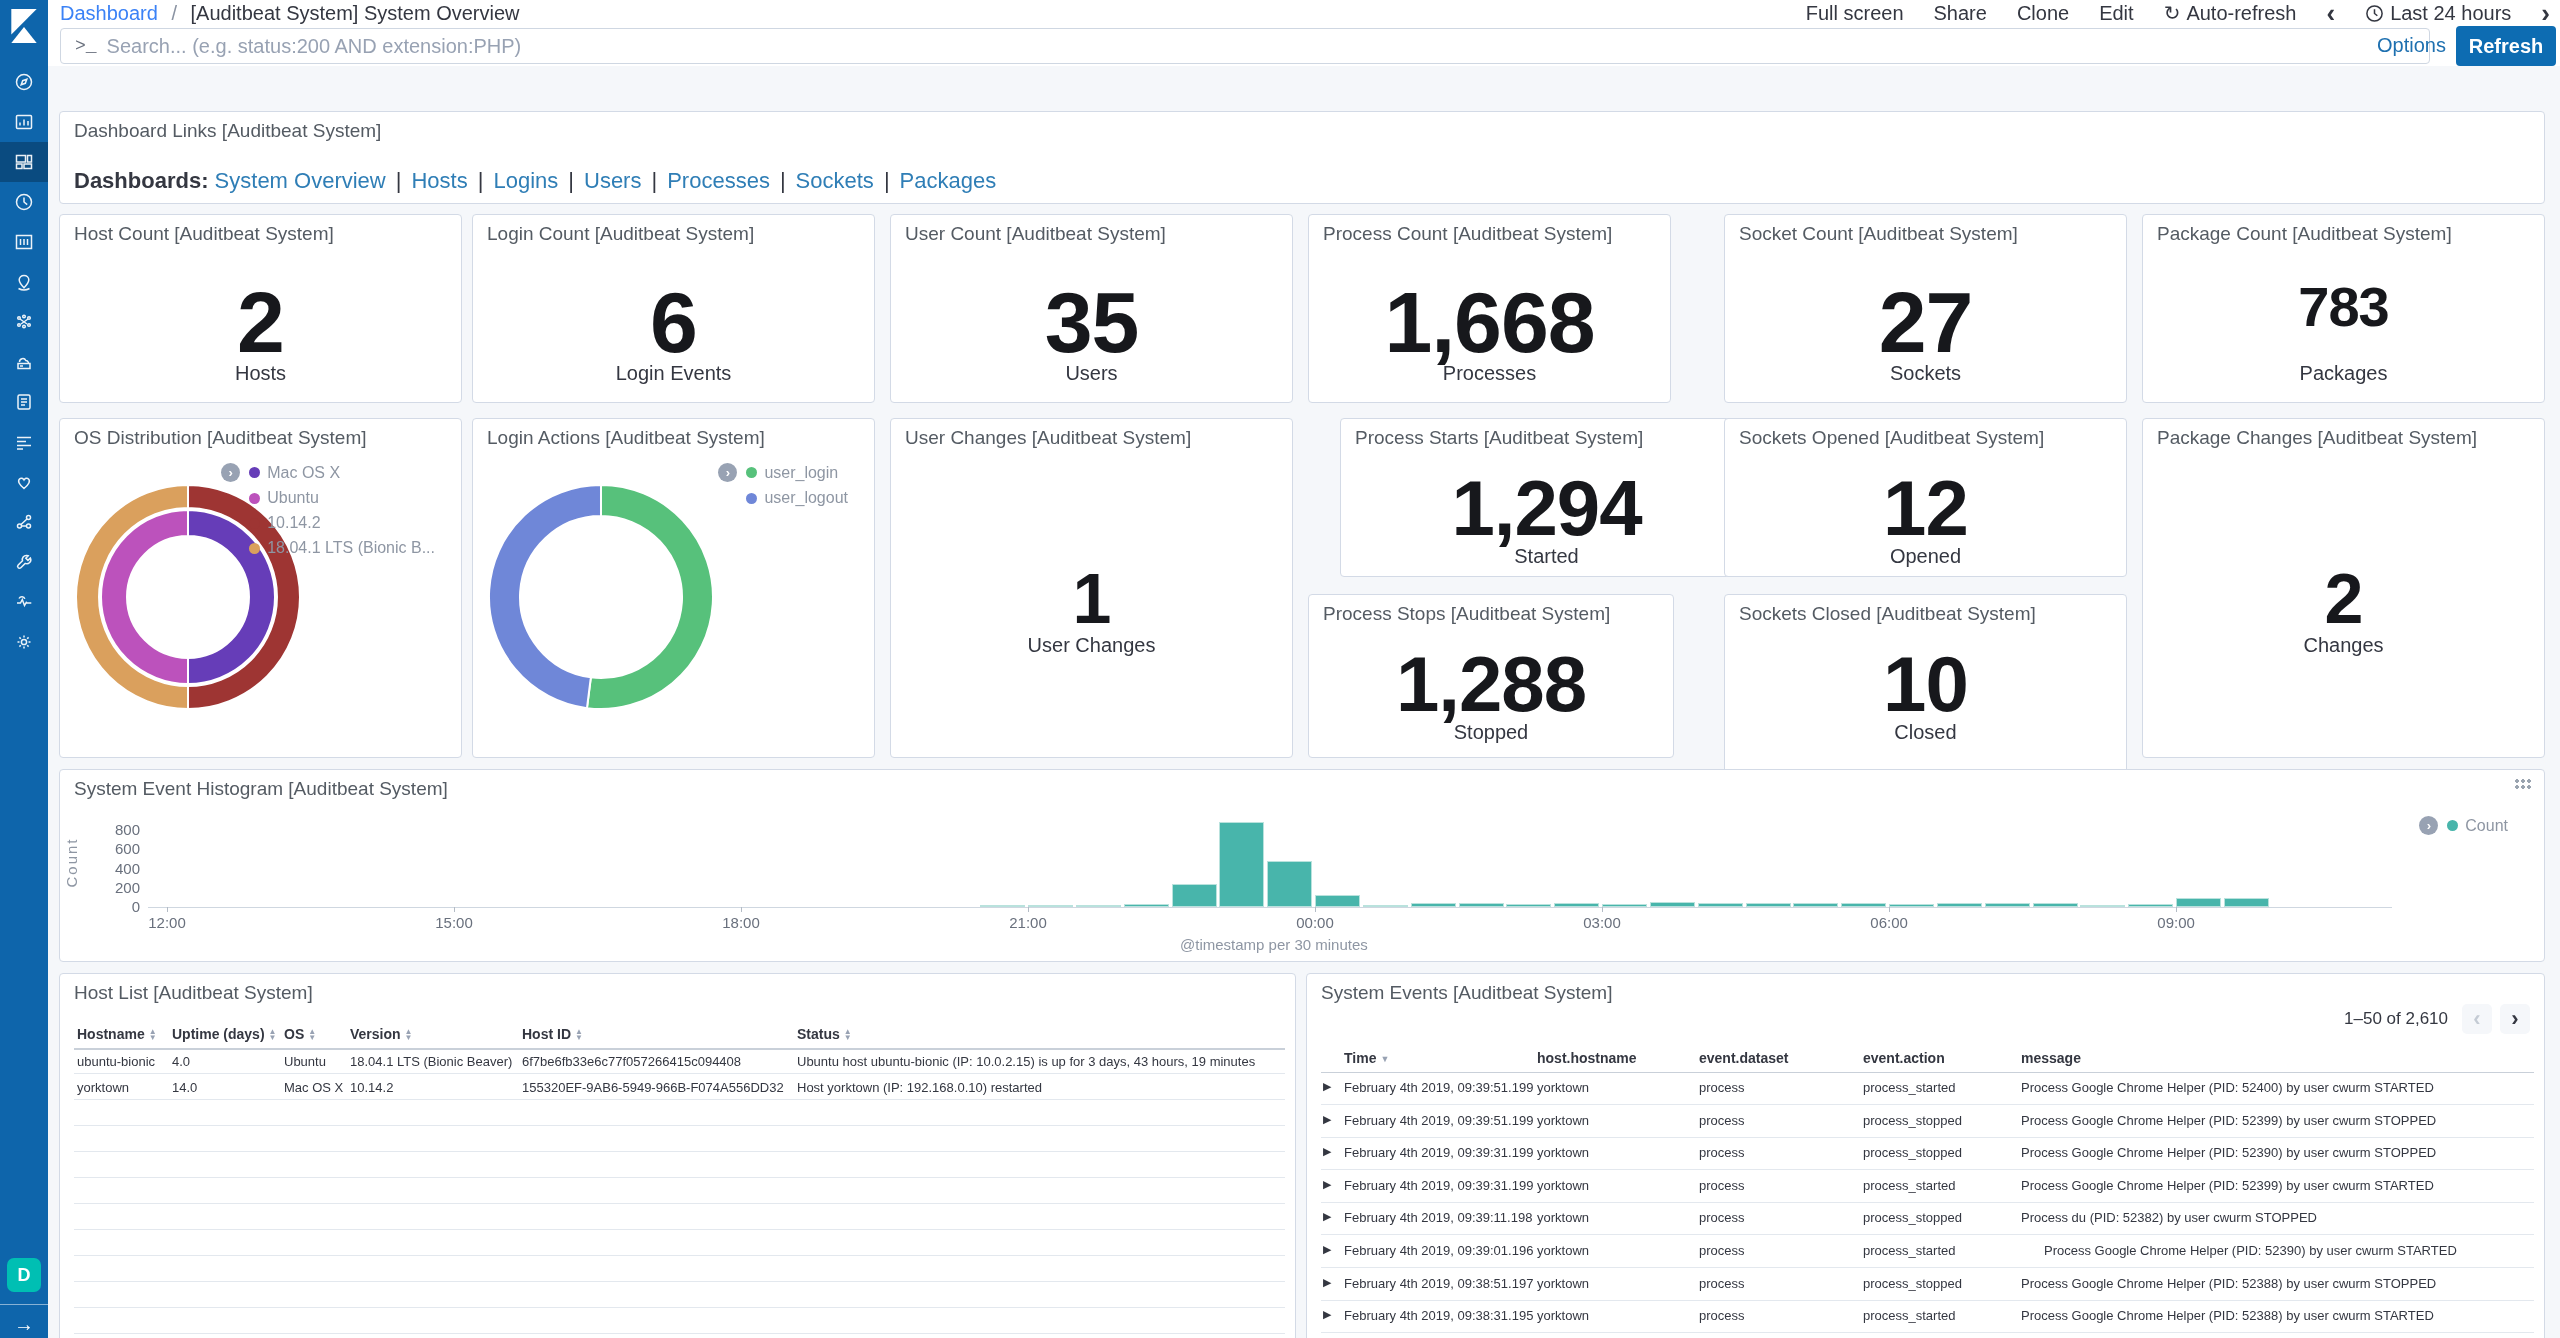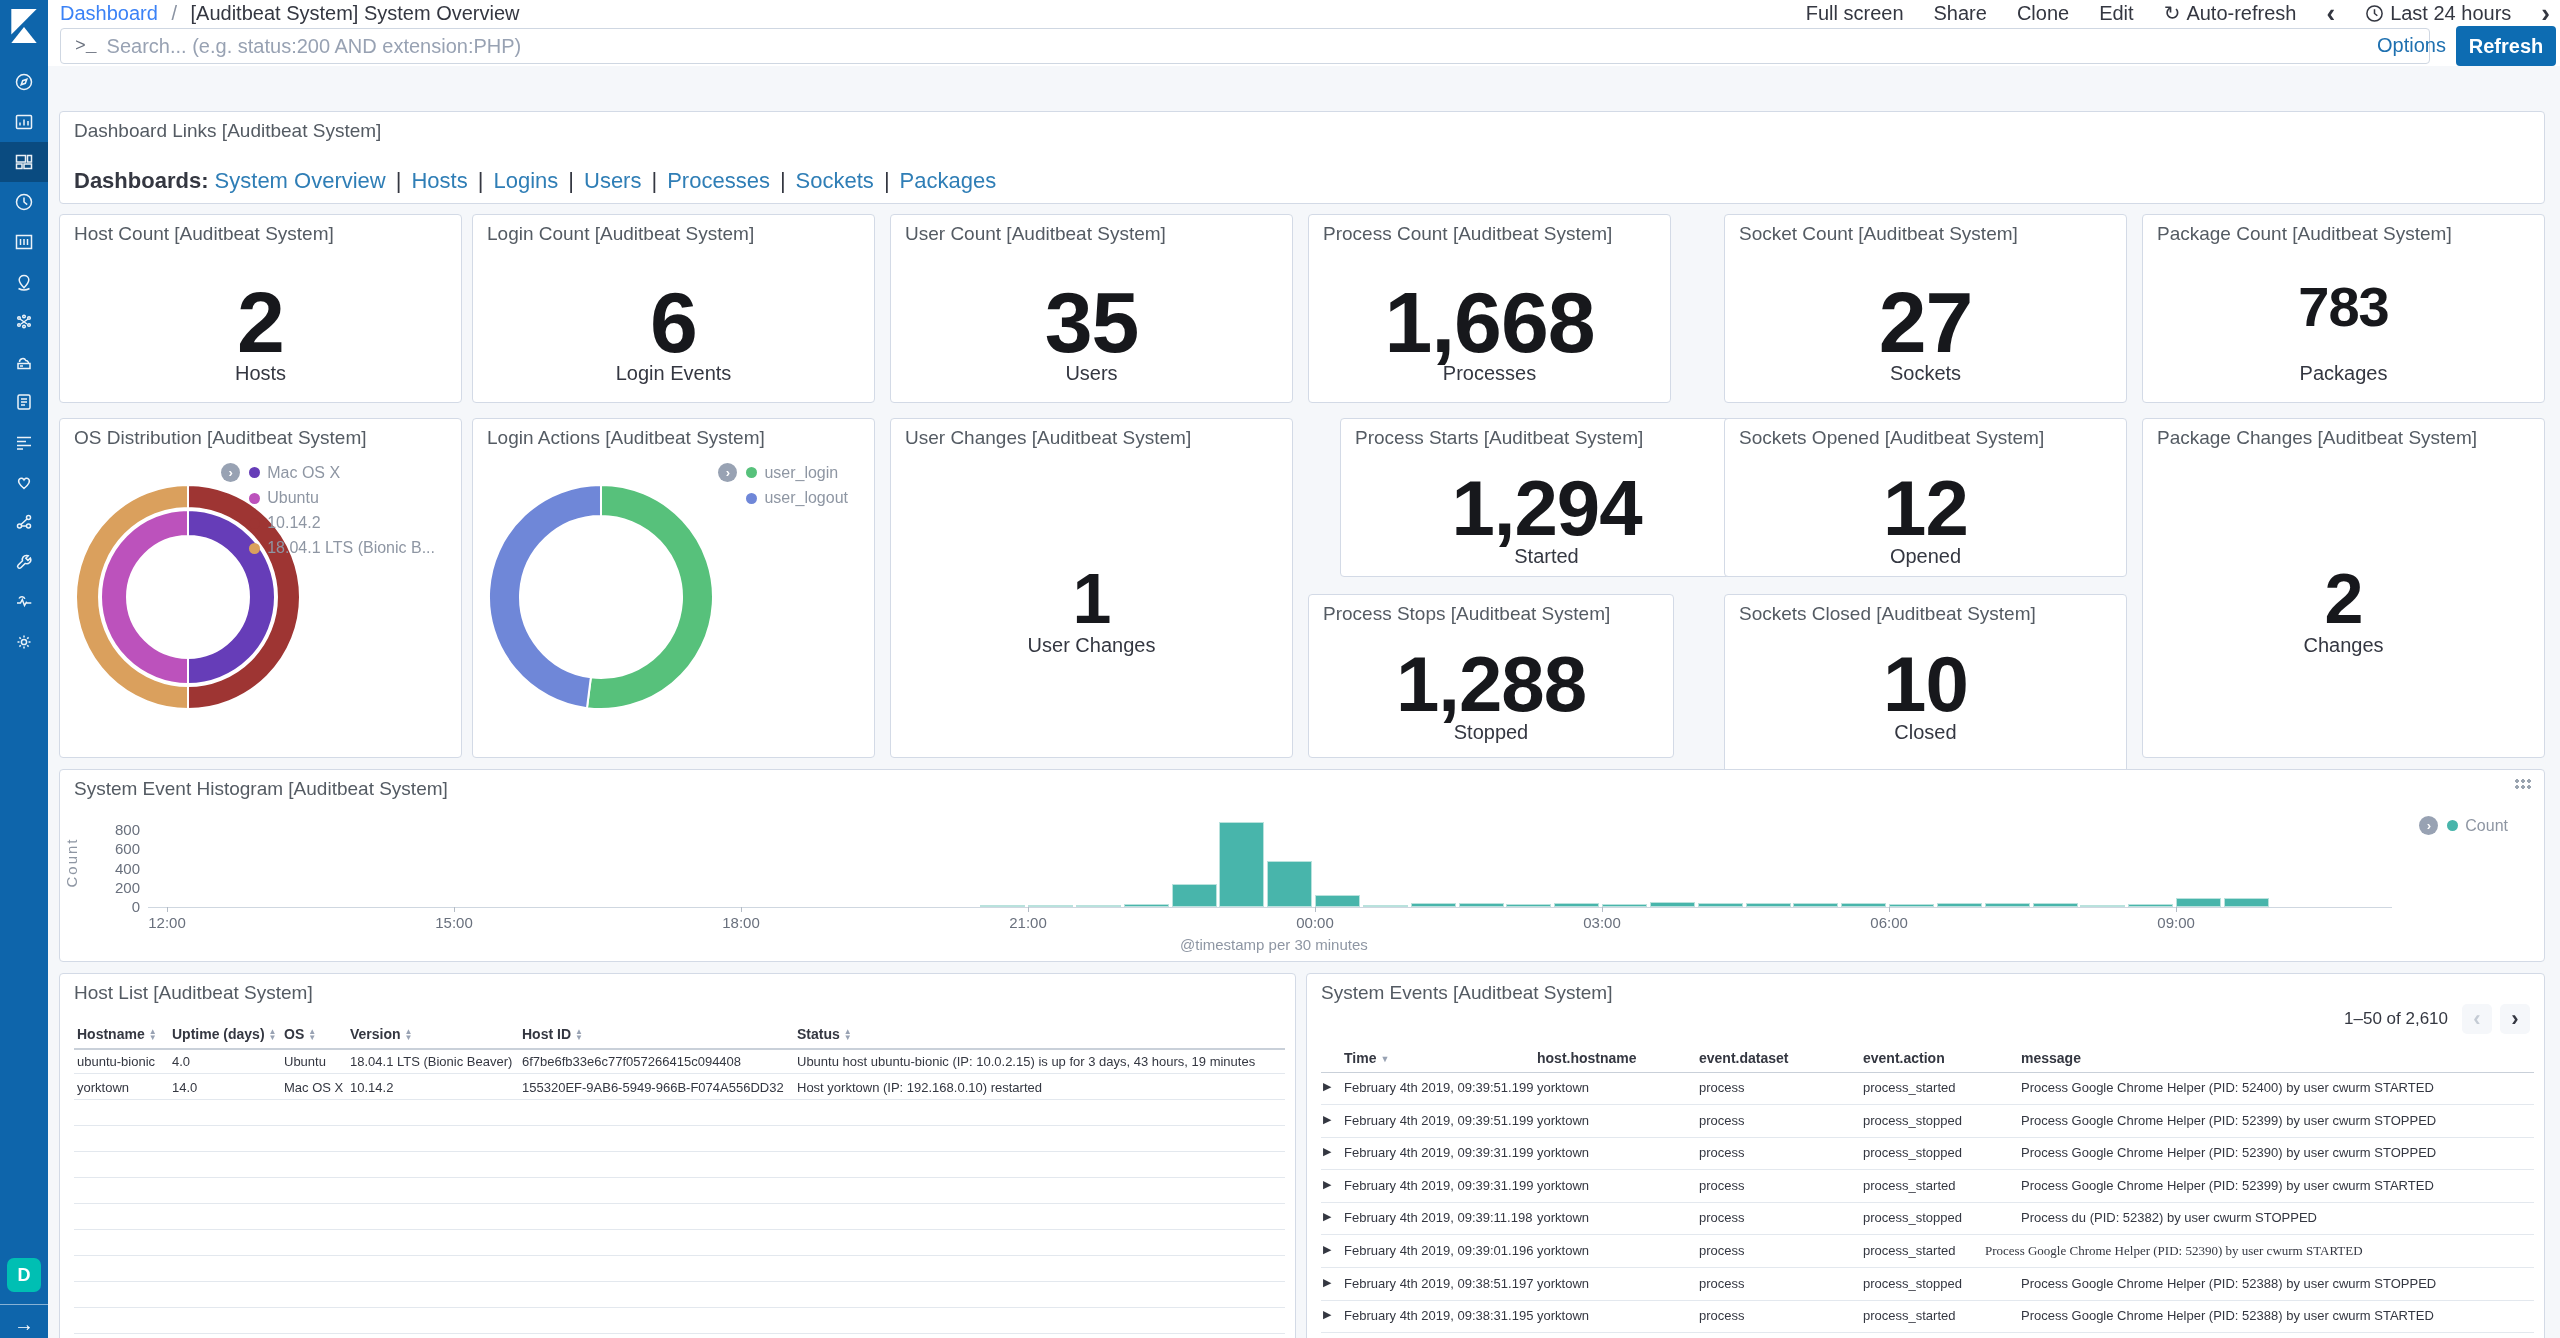--- a/index.html
+++ b/index.html
@@ -509,21 +509,21 @@
           <div class="tcell" style="left: 378px; top: 8px;">process</div>
           <div class="tcell" style="left: 542px; top: 8px;">process_stopped</div>
           <div class="tcell" style="left: 700px; top: 8px;">Process du (PID: 52382) by user cwurm STOPPED</div>
         </div>
         <div class="trow" style="top: 261px; height: 33px;">
           <span class="caret" style="left: 2px;">▶</span>
           <div class="tcell" style="left: 23px; top: 8px;">February 4th 2019, 09:39:01.196</div>
           <div class="tcell" style="left: 216px; top: 8px;">yorktown</div>
           <div class="tcell" style="left: 378px; top: 8px;">process</div>
           <div class="tcell" style="left: 542px; top: 8px;">process_started</div>
-          <div class="tcell" style="left: 664px; top: 8px; font-family: Liberation Serif, serif;">Process Google Chrome Helper (PID: 52390) by user cwurm STARTED</div>
+          <div class="tcell" style="left: 723px; top: 8px;">Process Google Chrome Helper (PID: 52390) by user cwurm STARTED</div>
         </div>
         <div class="trow" style="top: 293.6px; height: 33px;">
           <span class="caret" style="left: 2px;">▶</span>
           <div class="tcell" style="left: 23px; top: 8px;">February 4th 2019, 09:38:51.197</div>
           <div class="tcell" style="left: 216px; top: 8px;">yorktown</div>
           <div class="tcell" style="left: 378px; top: 8px;">process</div>
           <div class="tcell" style="left: 542px; top: 8px;">process_stopped</div>
           <div class="tcell" style="left: 700px; top: 8px;">Process Google Chrome Helper (PID: 52388) by user cwurm STOPPED</div>
         </div>
         <div class="trow" style="top: 326.2px; height: 33px;">

